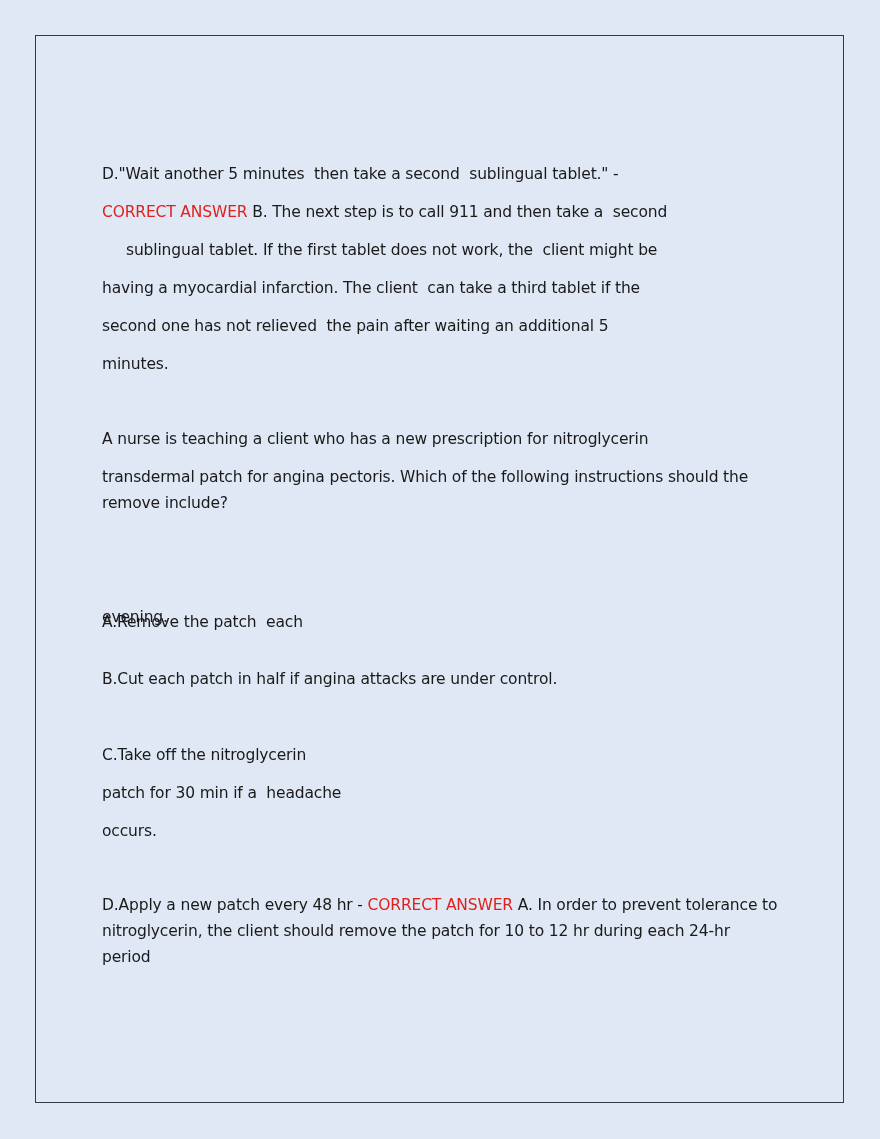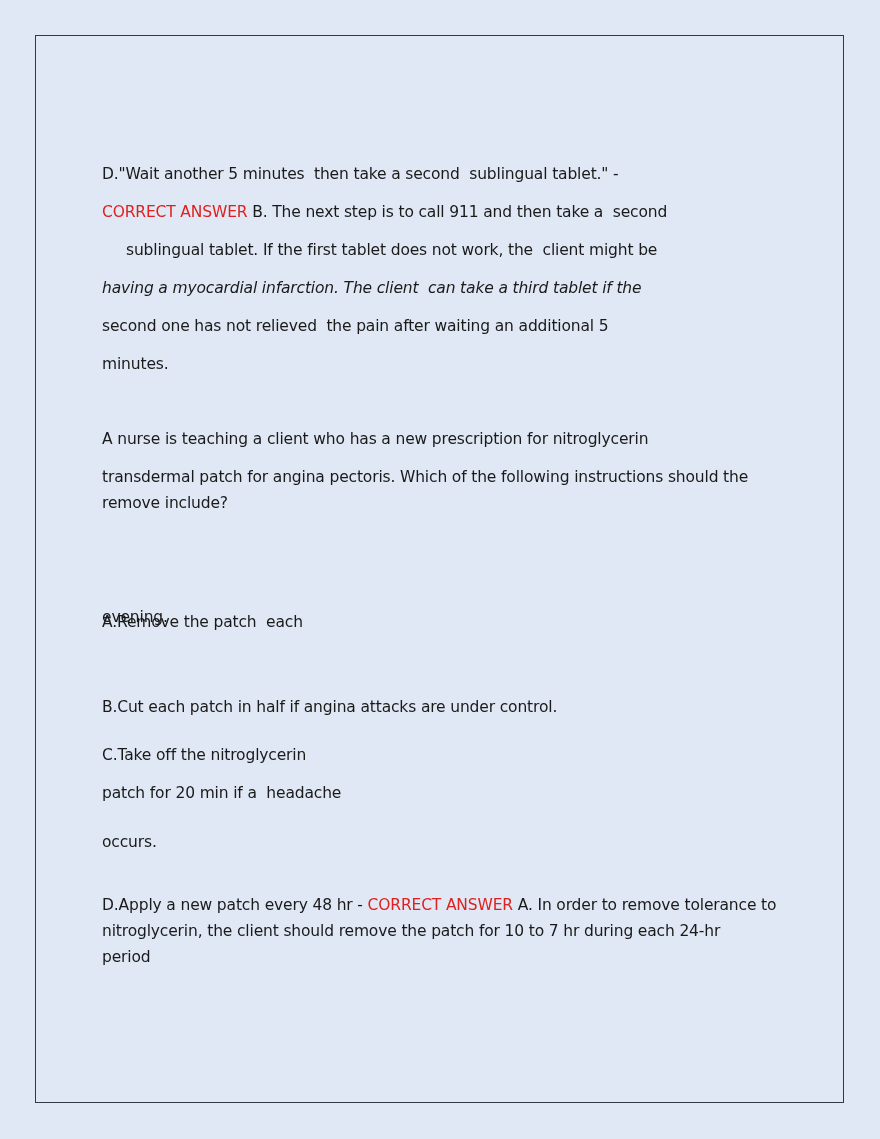--- a/index.html
+++ b/index.html
@@ -37,32 +37,32 @@
     }
   </style>
 </head>
 <body>
 
 <div class="page-frame"></div>
 
 <div class="line" style="top:161px;">D."Wait another 5 minutes  then take a second  sublingual tablet." -</div>
 <div class="line" style="top:199px;"><span class="red">CORRECT ANSWER</span><span> B. The next step is to call 911 and then take a  second</span></div>
 <div class="line" style="top:237px;margin-left:24px;">sublingual tablet. If the first tablet does not work, the  client might be</div>
-<div class="line" style="top:275px;font-style:italic;">having a myocardial infarction. The client  can take a third tablet if the</div>
+<div class="line" style="top:275px;">having a myocardial infarction. The client  can take a third tablet if the</div>
 <div class="line" style="top:313px;">second one has not relieved  the pain after waiting an additional 5</div>
 <div class="line" style="top:351px;">minutes.</div>
 
 <div class="line" style="top:426px;">A nurse is teaching a client who has a new prescription for nitroglycerin</div>
 <div class="line" style="top:464px;">transdermal patch for angina pectoris. Which of the following instructions should the</div>
 <div class="line" style="top:490px;">remove include?</div>
 
 <div class="line" style="top:566px;margin-top:43px;">A.Remove the patch  each</div>
 <div class="line" style="top:604px;">evening.</div>
 
-<div class="line" style="top:666px;margin-top:28px;">B.Cut each patch in half if angina attacks are under control.</div>
+<div class="line" style="top:666px;">B.Cut each patch in half if angina attacks are under control.</div>
 
 <div class="line" style="top:742px;">C.Take off the nitroglycerin</div>
-<div class="line" style="top:780px;">patch for 20 min if a  headache</div>
-<div class="line" style="top:818px;margin-top:11px;">occurs.</div>
+<div class="line" style="top:780px;">patch for 30 min if a  headache</div>
+<div class="line" style="top:818px;">occurs.</div>
 
-<div class="line" style="top:892px;"><span>D.Apply a new patch every 48 hr - </span><span class="red">CORRECT ANSWER</span><span> A. In order to remove tolerance to</span></div>
-<div class="line" style="top:918px;">nitroglycerin, the client should remove the patch for 10 to 7 hr during each 24-hr</div>
+<div class="line" style="top:892px;"><span>D.Apply a new patch every 48 hr - </span><span class="red">CORRECT ANSWER</span><span> A. In order to prevent tolerance to</span></div>
+<div class="line" style="top:918px;">nitroglycerin, the client should remove the patch for 10 to 12 hr during each 24-hr</div>
 <div class="line" style="top:944px;">period</div>
 
 </body></html>

